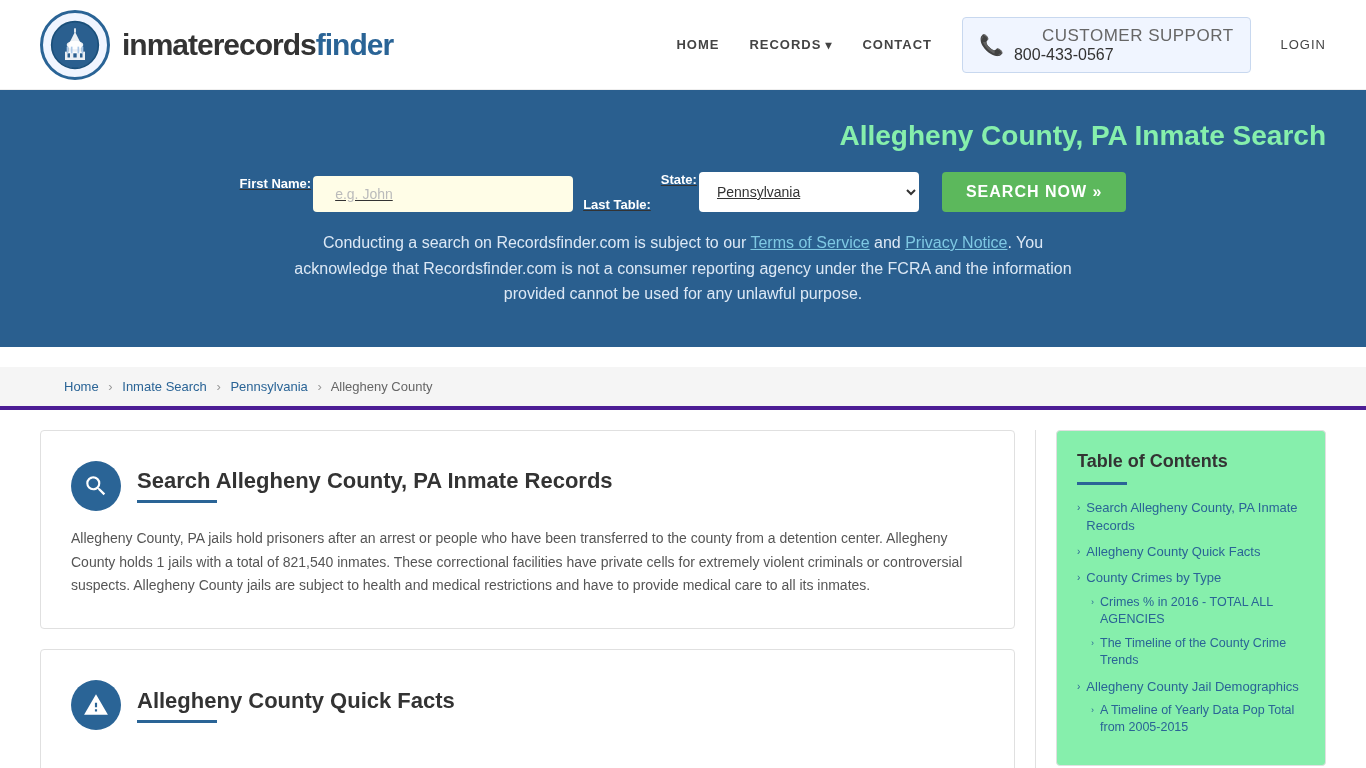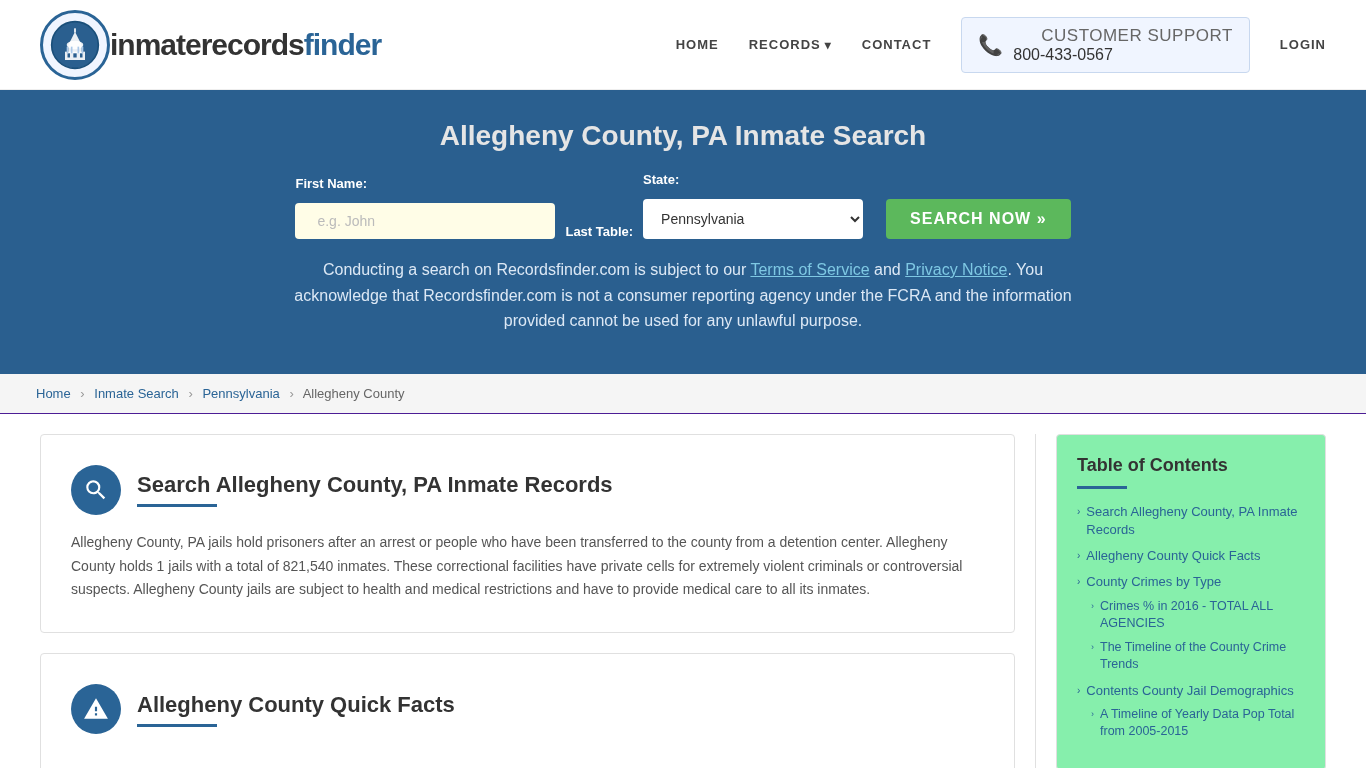--- a/index.html
+++ b/index.html
@@ -11,20 +11,21 @@
       align-items: center;
       justify-content: space-between;
       padding: 10px 40px;
       background: #fff;
       border-bottom: 1px solid #eee;
       height: 90px;
     }
     .logo-area {
       display: flex;
       align-items: center;
+      gap: 12px;
     }
     .logo-circle {
       width: 70px;
       height: 70px;
       border-radius: 50%;
       border: 3px solid #2a6496;
       background: #f0f5ff;
       display: flex;
       align-items: center;
       justify-content: center;
@@ -65,47 +66,48 @@
       border: 1px solid #c8d8ef;
       border-radius: 4px;
       padding: 8px 16px;
       cursor: pointer;
     }
     .support-icon { font-size: 20px; color: #2a6496; }
     .support-text { font-size: 17px; color: #666; text-transform: uppercase; letter-spacing: 0.5px; margin-left: 28px; }
     .support-number { font-size: 16px; font-weight: 400; color: #333; }
     .login-btn {
       font-size: 13px;
-      font-weight: 700;
+      font-weight: 400;
       letter-spacing: 1px;
       color: #444;
       text-transform: uppercase;
       cursor: pointer;
     }
 
     
     .hero {
       background: #2a5f8f;
       padding: 30px 40px 40px;
       text-align: center;
     }
     .hero-title {
-      color: #e5e5e5;
+      color: #86efac;
       font-size: 28px;
       font-weight: 700;
       margin-bottom: 20px;
+      text-align: right;
     }
     .search-form {
       display: flex;
       align-items: flex-end;
       gap: 10px;
       justify-content: center;
       margin-bottom: 18px;
     }
-    .form-group { display: flex; flex-direction: column; gap: 12px; text-align: left; }
+    .form-group { display: flex; flex-direction: row; gap: 2px; text-align: left; text-decoration: underline; }
     .form-label { color: #fff; font-size: 13px; font-weight: 600; }
     .form-input {
       padding: 10px 22px;
       border: none;
       border-radius: 4px;
       font-size: 14px;
       background: #fffde7;
       color: #999;
       width: 260px;
     }
@@ -139,24 +141,25 @@
       color: #dce8f5;
       font-size: 16px;
       max-width: 780px;
       margin: 0 auto;
       line-height: 1.6;
     }
     .hero-disclaimer a { color: #7ec8e3; text-decoration: underline; }
 
     
     .breadcrumb {
-      padding: 12px 36px;
+      padding: 12px 64px;
       background: #f5f5f5;
-      border-bottom: 1px solid #4c1d95;
+      border-bottom: 4px solid #4c1d95;
       font-size: 13px;
+      margin-top: 20px;
     }
     .breadcrumb a { color: #2a6496; text-decoration: none; }
     .breadcrumb .sep { color: #999; margin: 0 6px; }
     .breadcrumb .current { color: #666; }
 
     
     .main-content {
       display: flex;
       gap: 0;
       padding: 20px 40px;
@@ -403,21 +406,21 @@
               <a href="#">
                 <span class="toc-chevron">›</span>
                 <span>The Timeline of the County Crime Trends</span>
               </a>
             </li>
           </ul>
         </li>
         <li class="toc-item">
           <a href="#">
             <span class="toc-chevron">›</span>
-            <span>Contents County Jail Demographics</span>
+            <span>Allegheny County Jail Demographics</span>
           </a>
           <ul class="toc-sublist">
             <li class="toc-subitem">
               <a href="#">
                 <span class="toc-chevron">›</span>
                 <span>A Timeline of Yearly Data Pop Total from 2005-2015</span>
               </a>
             </li>
           </ul>
         </li>

